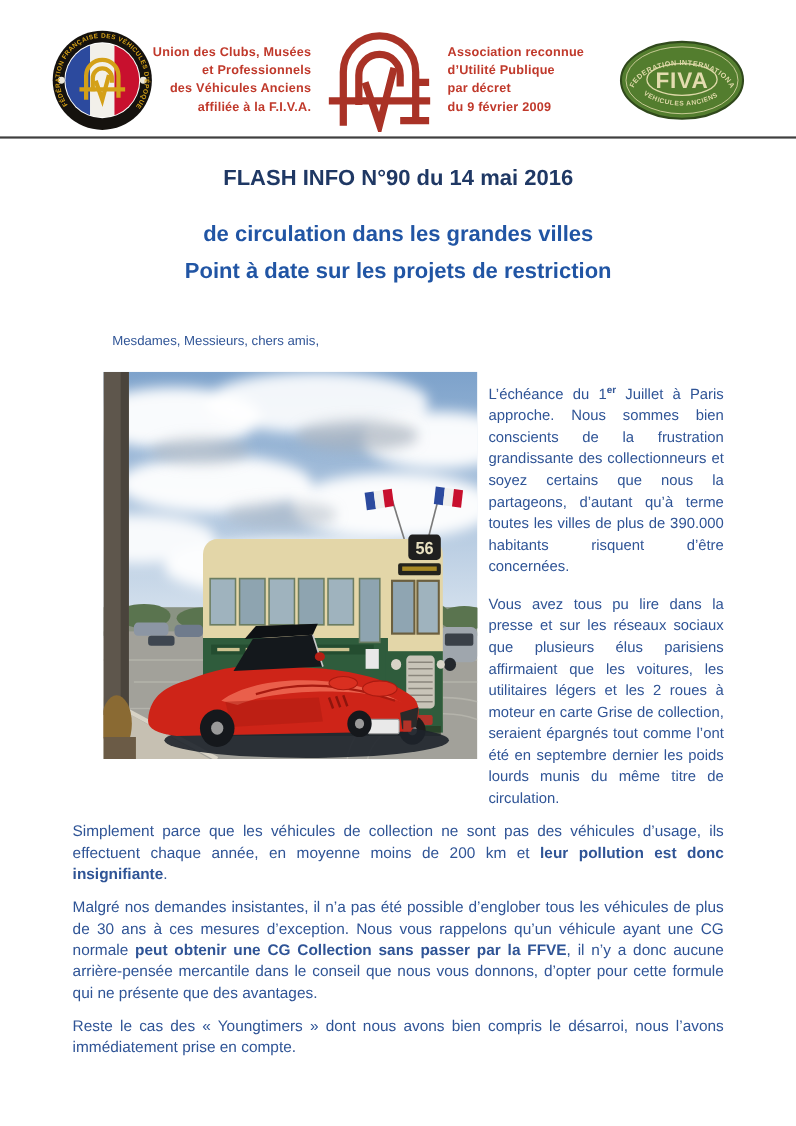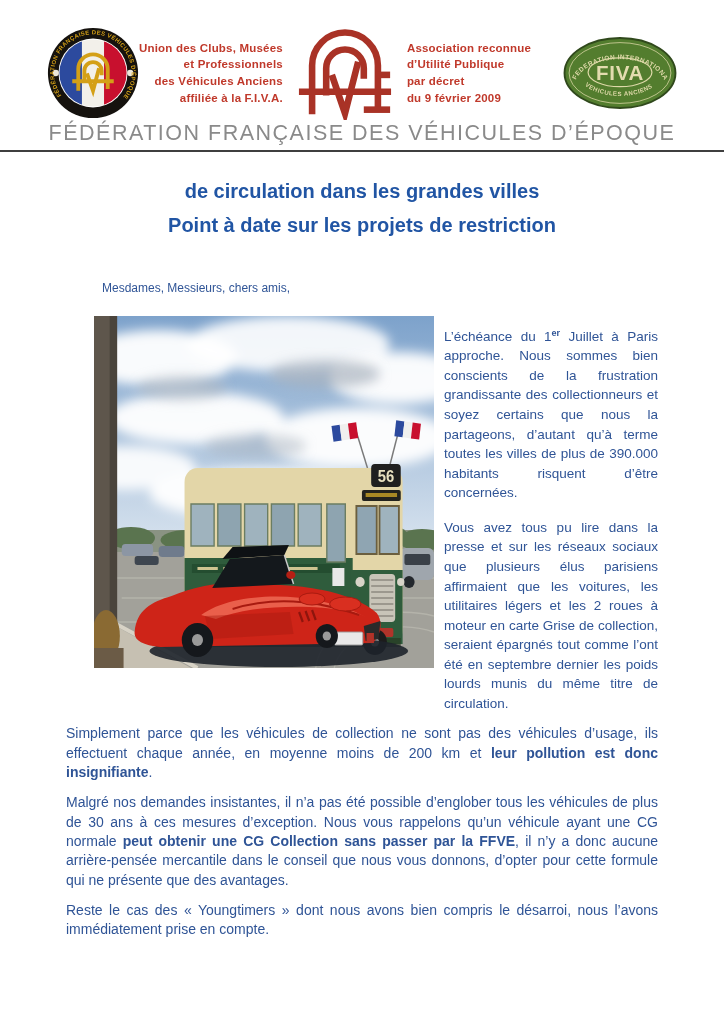--- a/index.html
+++ b/index.html
@@ -118,23 +118,23 @@
       <text font-size="8.6" font-weight="bold" fill="#ded9a8" letter-spacing="0.6">
         <textPath href="#fivatop" startOffset="3">FEDERATION  INTERNATIONALE</textPath>
       </text>
       <path id="fivabottom" d="M 26,62 A 57,33 0 0 0 124,62" fill="none"></path>
       <text font-size="8" font-weight="bold" fill="#ded9a8" letter-spacing="0.6">
         <textPath href="#fivabottom" startOffset="4">VEHICULES  ANCIENS</textPath>
       </text>
     </svg>
   </div>
 
-  <div class="org-title">FÉDÉRATION FRANÇAISE DES VÉHICULES D’ÉPOQUE</div>
   <div class="rule"></div>
 
+  <div class="flash-heading">FLASH INFO N°90 du 14 mai 2016</div>
   <div class="subtitle">
     <div>de circulation dans les grandes villes</div>
     <div>Point à date sur les projets de restriction</div>
   </div>
 
   <div class="salutation">Mesdames, Messieurs, chers amis,</div>
 
   <div class="photo-row">
     <div class="photo-wrap">
       <svg viewBox="0 0 368 352" preserveAspectRatio="none">

